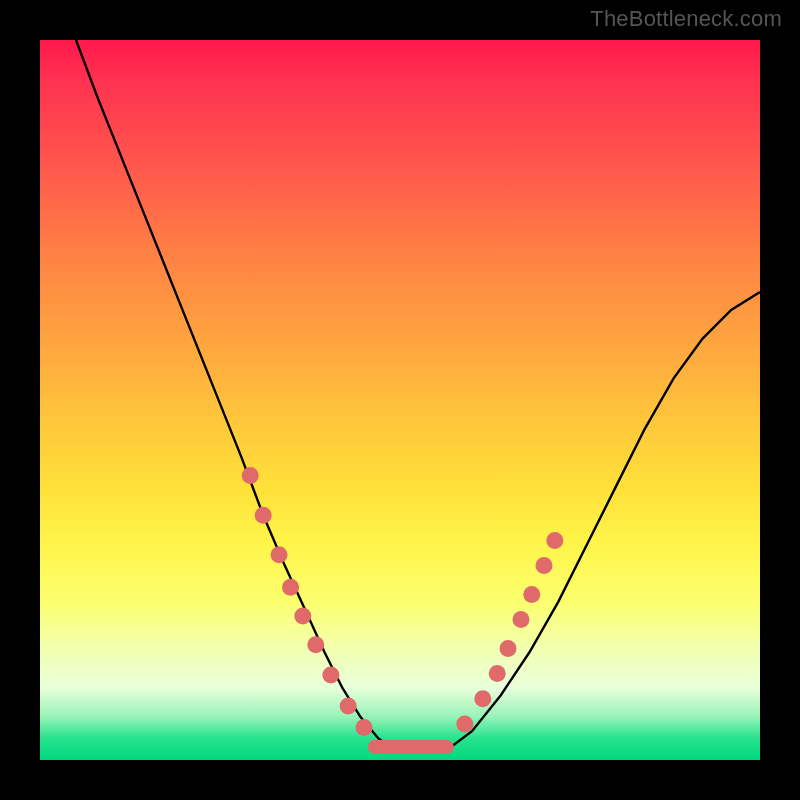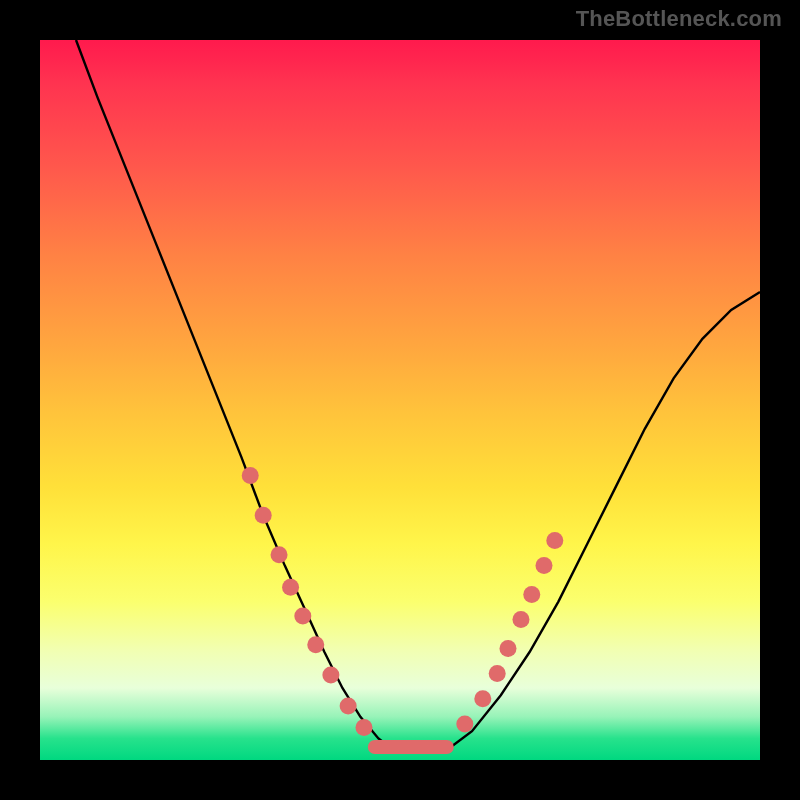--- a/index.html
+++ b/index.html
@@ -17,21 +17,21 @@
     width: 800px;
     height: 800px;
     background: #000;
   }
   .attribution {
     position: absolute;
     top: 6px;
     right: 18px;
     color: #555;
     font-size: 22px;
-    font-weight: 700;
+    font-weight: 400;
     letter-spacing: 0.2px;
   }
   .plot-area {
     position: absolute;
     left: 40px;
     top: 40px;
     width: 720px;
     height: 720px;
     background: linear-gradient(
       to bottom,

